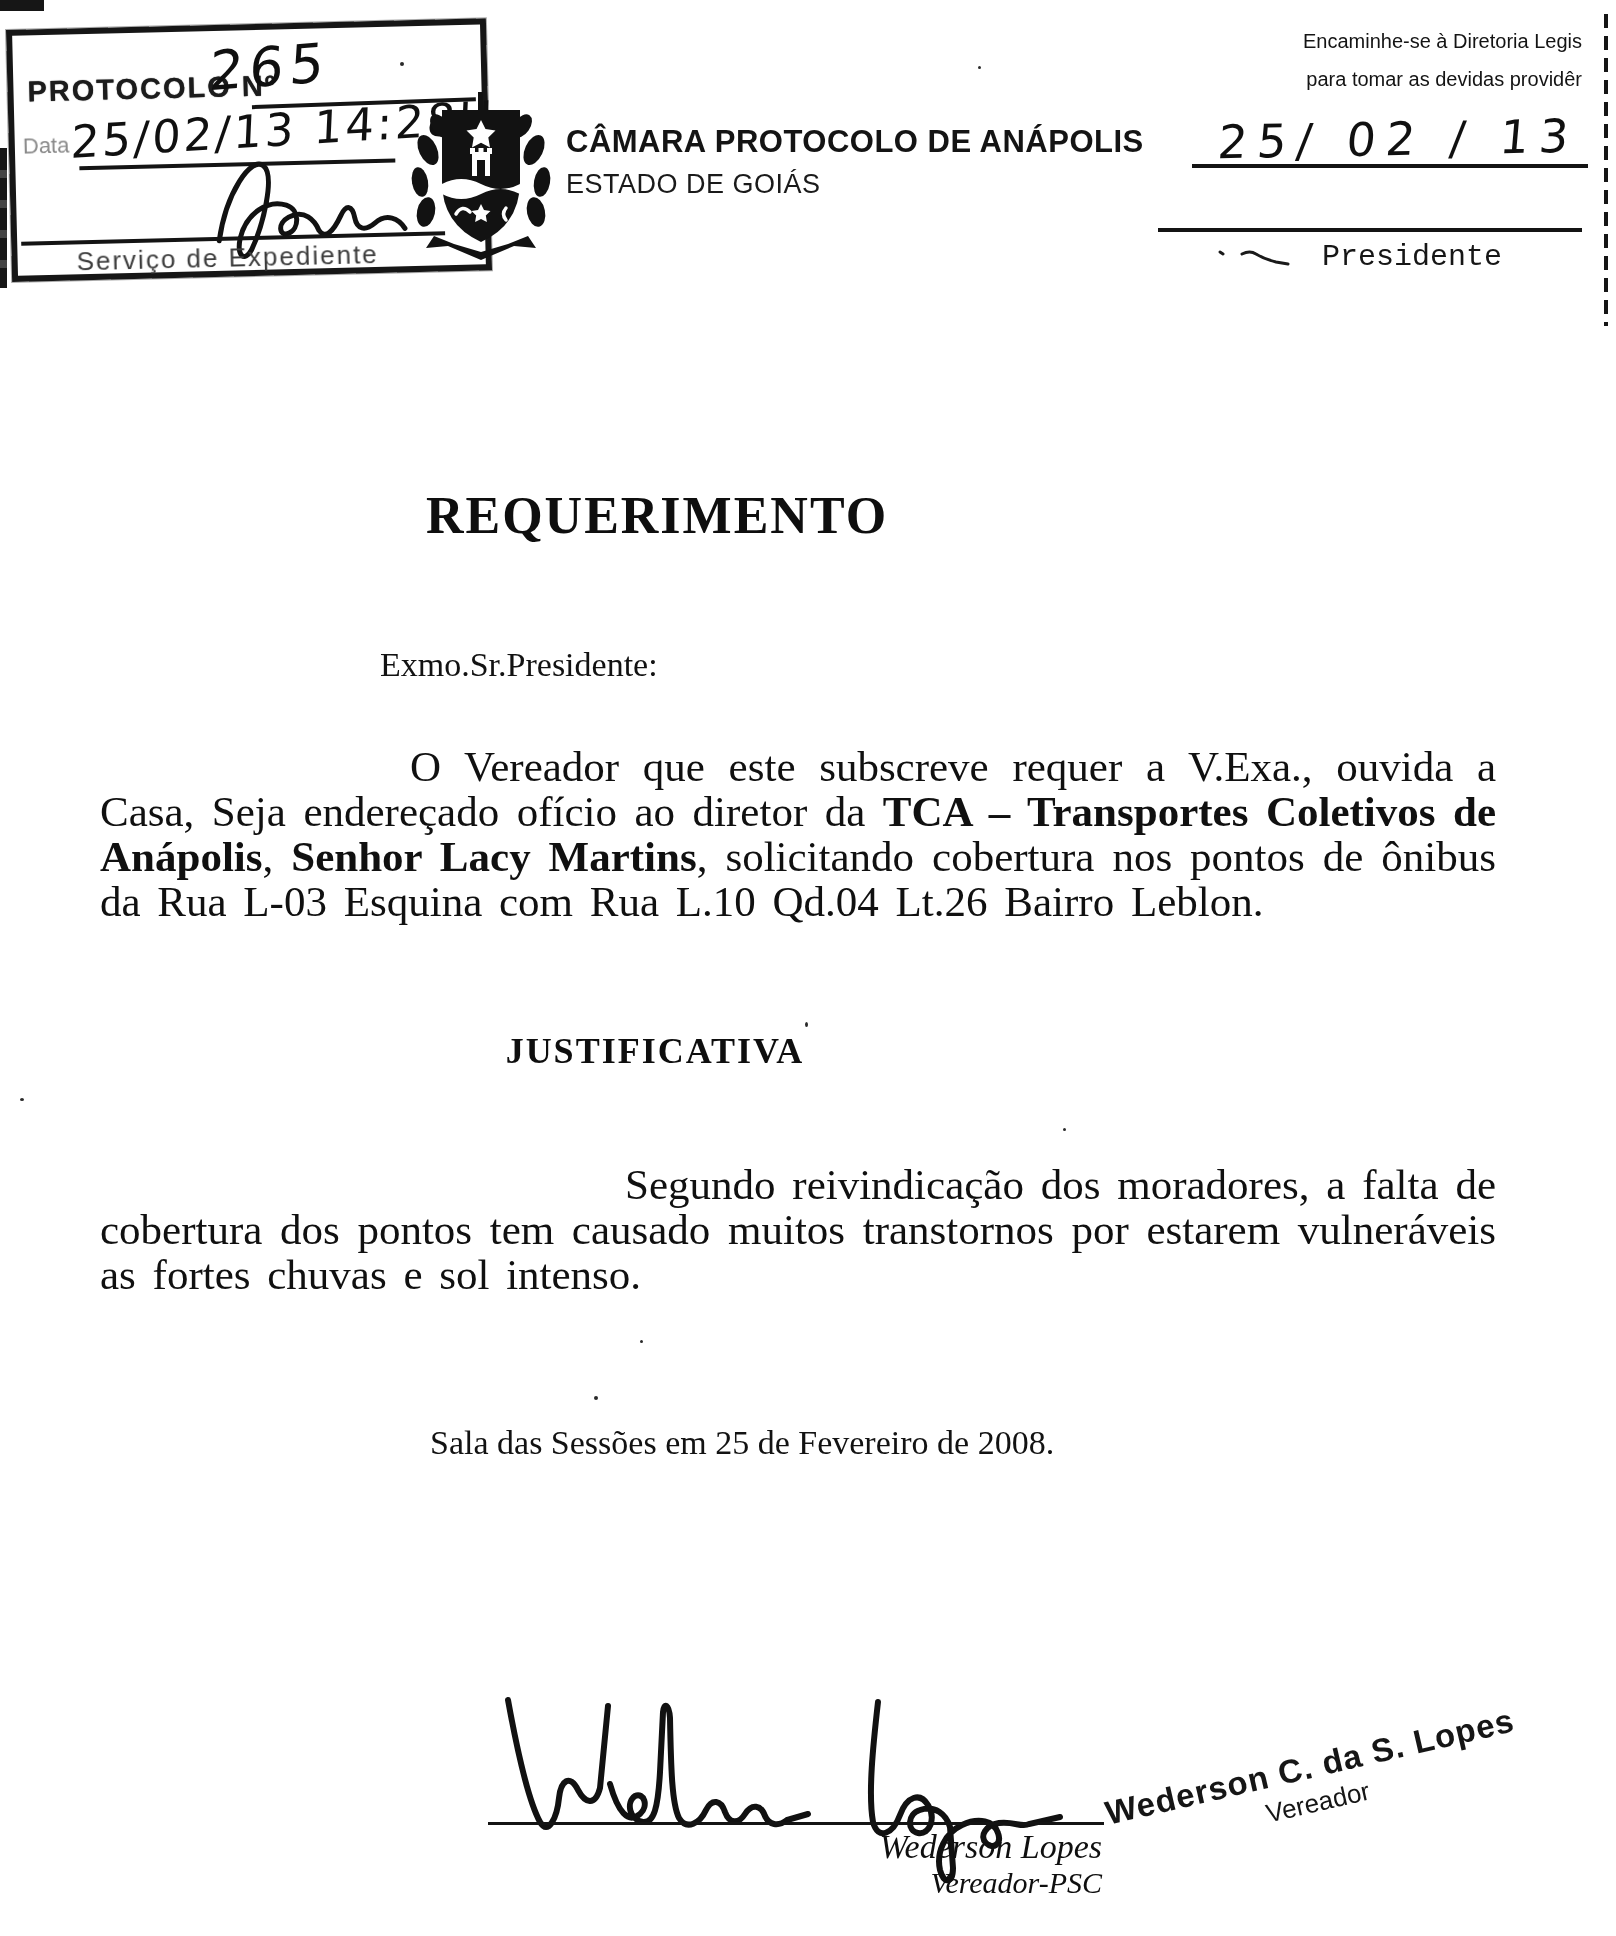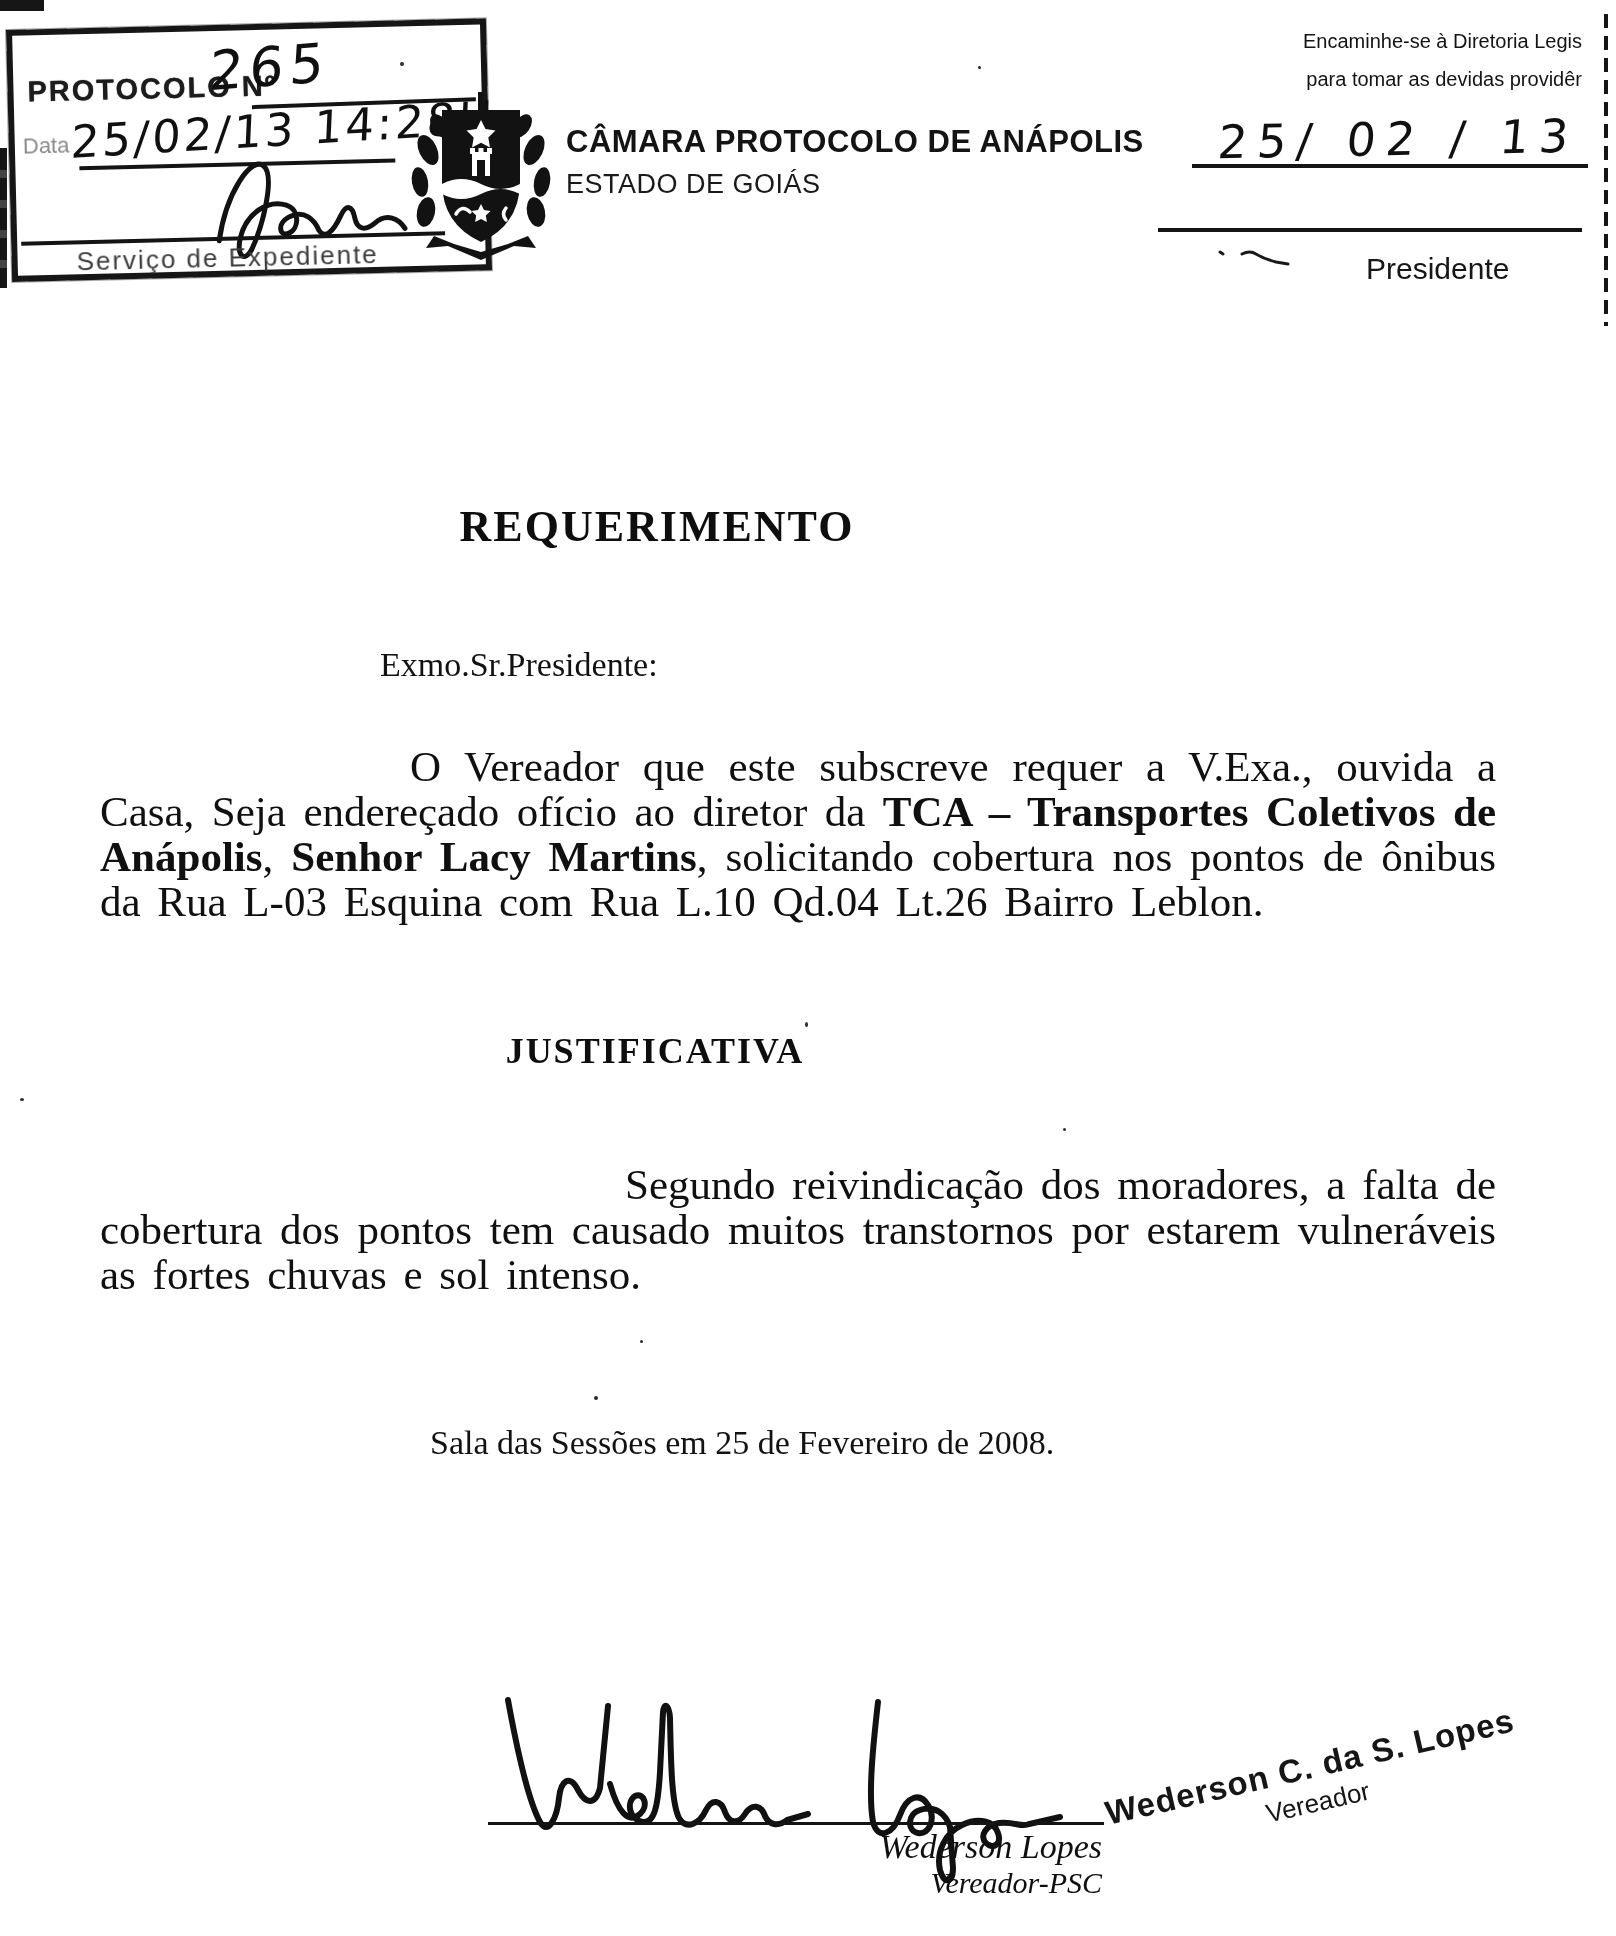--- a/index.html
+++ b/index.html
@@ -54,27 +54,27 @@
   .forwarding {
     right:34px; top:22px; width:560px; text-align:right;
     font-family:"Liberation Sans", sans-serif; font-size:20px; line-height:38px;
     color:#141414;
   }
   .fwd-date {
     left:1218px; top:112px; font-size:46px; letter-spacing:10px;
     transform:rotate(-1deg) skewX(-6deg); white-space:nowrap;
   }
   .presidente {
-    left:1322px; top:252px; font-family:Liberation Sans, sans-serif;
-    font-size:30px; color:#161616;margin-left:44px;
+    left:1322px; top:240px; font-family:Liberation Mono, monospace;
+    font-size:30px; color:#161616;
   }
   
   .doc-title {
-    left:0; top:501px; width:1302px; text-align:center;
-    font-weight:700; font-size:44px; letter-spacing:2px; color:#0e0e0e;padding-left:12px;
+    left:0; top:486px; width:1302px; text-align:center;
+    font-weight:700; font-size:52px; letter-spacing:2px; color:#0e0e0e;padding-left:12px;
   }
   .salutation { left:380px; top:646px; font-size:34px; }
   .para {
     left:100px; width:1396px; font-size:43px; line-height:45px;
     text-align:justify; word-spacing:6px; color:#101010;
   }
   .p1 { top:744px; text-indent:310px; }
   .p2 { top:1162px; text-indent:525px; }
   .just-title {
     left:0; top:1030px; width:1310px; text-align:center;

